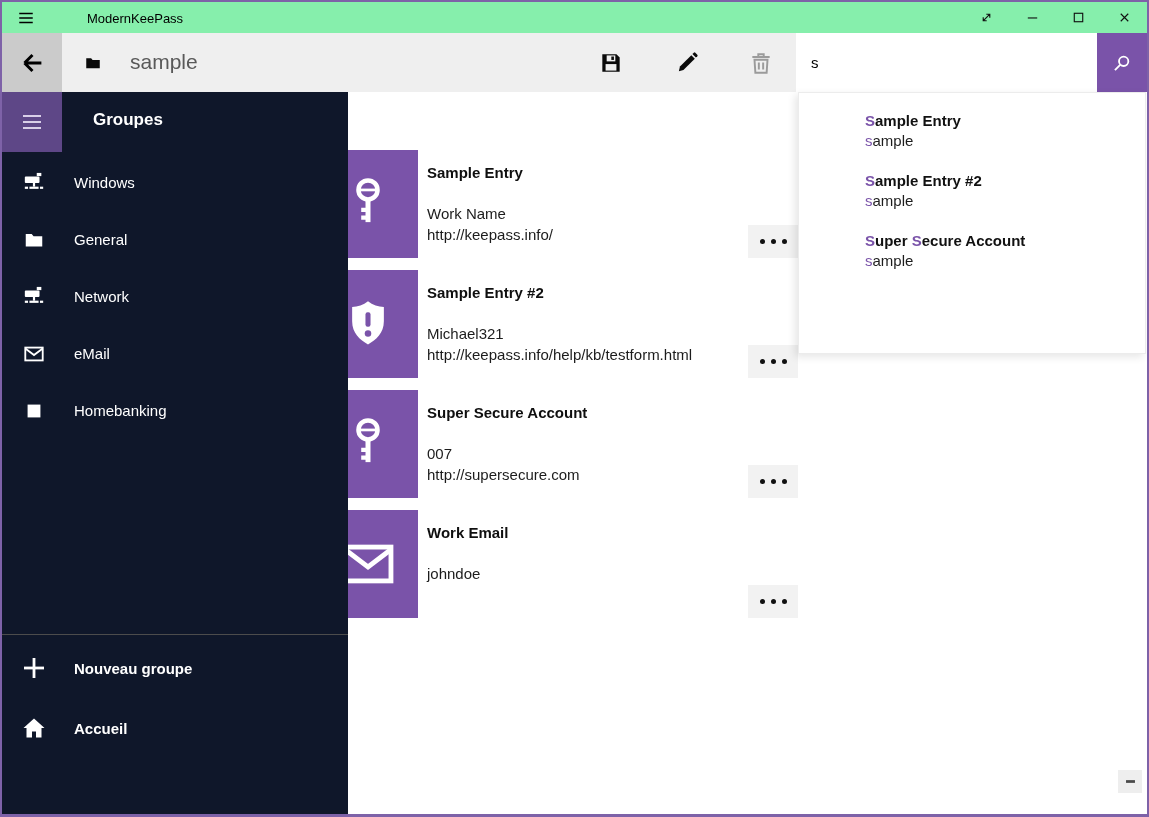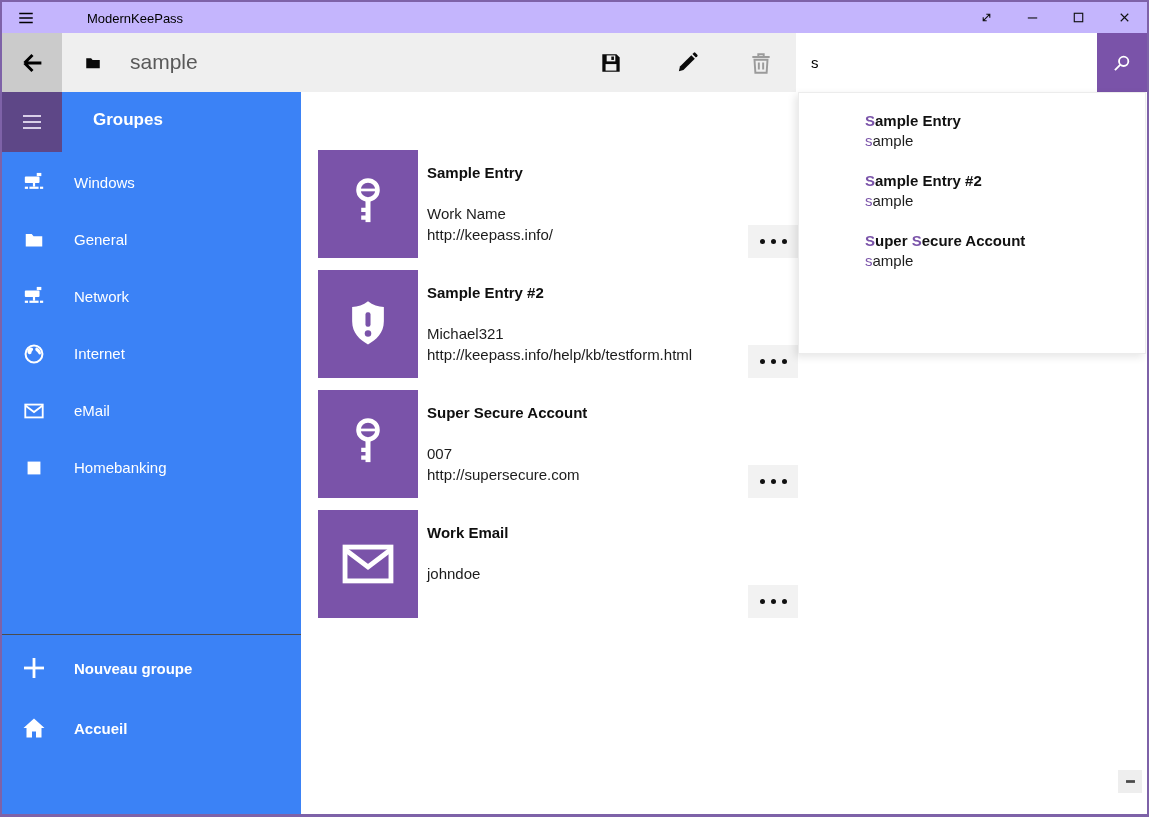--- a/index.html
+++ b/index.html
@@ -6,21 +6,21 @@
   html, body { width: 1149px; height: 817px; }
   body { font-family: "Liberation Sans", "DejaVu Sans", sans-serif; background: #fff; }
   button { border: none; background: none; font: inherit; cursor: pointer; padding: 0; }
   .ic { display: inline-block; line-height: 0; }
   .ic svg { display: block; width: 100%; height: 100%; }
 
   .window { position: relative; width: 1149px; height: 817px; background: #fff; overflow: hidden; }
   .win-border { position: absolute; inset: 0; border: 2px solid #7e62a8; border-bottom-width: 3px; pointer-events: none; z-index: 60; }
 
   
-  .titlebar { position: absolute; left: 2px; top: 2px; width: 1145px; height: 31px; background: #c4b5fd; z-index: 5; }
+  .titlebar { position: absolute; left: 2px; top: 2px; width: 1145px; height: 31px; background: #86efac; z-index: 5; }
   .tb-burger { position: absolute; left: 15px; top: 7px; width: 18px; height: 18px; color: #000; }
   .tb-title { position: absolute; left: 85px; top: 9px; font-size: 13px; color: #000; }
   .tb-controls { position: absolute; right: 0; top: 0; height: 31px; display: flex; }
   .tb-btn { width: 46px; height: 31px; display: flex; align-items: center; justify-content: center; color: #111; }
   .tb-btn .ic { width: 15px; height: 15px; }
 
   
   .appbar { position: absolute; left: 2px; top: 33px; width: 1145px; height: 59px; background: #efefef; z-index: 4; }
   .back-btn { position: absolute; left: 0; top: 0; width: 60px; height: 59px; background: #cbcbcb; color: #000;
               display: flex; align-items: center; justify-content: center; }
@@ -29,21 +29,21 @@
   .db-title { position: absolute; left: 128px; top: 17px; font-size: 21px; color: #595959; }
   .cmd-btn { position: absolute; top: 17px; width: 26px; height: 26px; color: #0a0a0a; }
   .cmd-btn.disabled { color: #9b9b9b; }
   .searchbox { position: absolute; left: 794px; top: 0; width: 301px; height: 59px; background: #fff; }
   .search-input { width: 100%; height: 100%; border: none; outline: none; padding-left: 15px; font-size: 15px; color: #000; background: transparent; }
   .search-btn { position: absolute; left: 1095px; top: 0; width: 50px; height: 59px; background: #7a53a9; color: #fff;
                 display: flex; align-items: center; justify-content: center; }
   .search-btn .ic { width: 20px; height: 20px; }
 
   
-  .sidebar { position: absolute; left: 2px; top: 92px; width: 299px; height: 722px; background: #3b82f6; color: #fff; z-index: 3; }
+  .sidebar { position: absolute; left: 2px; top: 92px; width: 346px; height: 722px; background: #0f172a; color: #fff; z-index: 3; }
   .nav-toggle { position: absolute; left: 0; top: 0; width: 60px; height: 60px; background: #5e4787; color: #d9cfe8;
                 display: flex; align-items: center; justify-content: center; }
   .nav-toggle .ic { width: 24px; height: 24px; }
   .sb-header { position: absolute; left: 91px; top: 18px; font-size: 17px; font-weight: bold; }
   .groups { position: absolute; left: 0; top: 62px; width: 100%; }
   .sb-item { display: flex; align-items: center; height: 57px; color: #fff; width: 100%; text-align: left; }
   .sb-item .icon { margin-left: 21px; width: 22px; height: 22px; flex: none; }
   .sb-item .label { margin-left: 29px; font-size: 15px; }
   .sb-divider { position: absolute; left: 0; top: 542px; width: 100%; height: 1px; background: #4c4c4c; }
   .footer { position: absolute; left: 0; top: 546px; width: 100%; }
@@ -208,30 +208,20 @@
               <rect x="10.8" y="12" width="2.4" height="4"></rect>
               <rect x="7" y="16" width="10" height="2.4"></rect>
               <rect x="2" y="16" width="3.5" height="2.4"></rect>
               <rect x="18.5" y="16" width="3.5" height="2.4"></rect>
             </svg>
           </span>
     <span class="label">Network</span>
         </button>
         <button class="sb-item">
     <span class="ic icon">
-            <svg viewBox="0 0 24 24">
-              <circle cx="12" cy="12" r="9.2" fill="none" stroke="currentColor" stroke-width="2.2"></circle>
-              <path fill="currentColor" d="M6.2 6c2-2 4.8-1.2 4.8.8s-1.8 1.8-1.8 3.8-3 2.2-4 .2-.2-3.6 1-4.8z"></path>
-              <path fill="currentColor" d="M15 4.8c2.4 1 4.4 3.2 4.6 6 .1 2-2 2.4-3 .4s-3.2-2-3.2-4 .6-2.4 1.6-2.4z"></path>
-            </svg>
-          </span>
-    <span class="label">Internet</span>
-        </button>
-        <button class="sb-item">
-    <span class="ic icon">
             <svg viewBox="0 0 24 24" fill="none" stroke="currentColor" stroke-width="2">
               <rect x="2.5" y="5" width="19" height="14"></rect>
               <path d="M2.5 6l9.5 7.2L21.5 6"></path>
             </svg>
           </span>
     <span class="label">eMail</span>
         </button>
         <button class="sb-item">
     <span class="ic icon">
             <svg viewBox="0 0 24 24" fill="currentColor">

